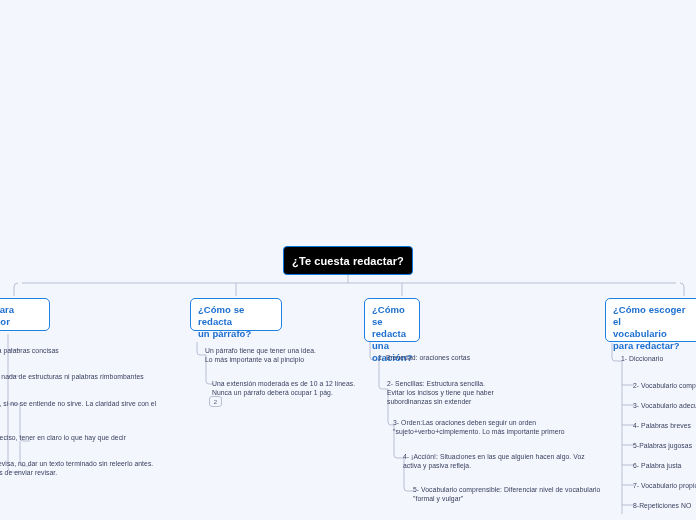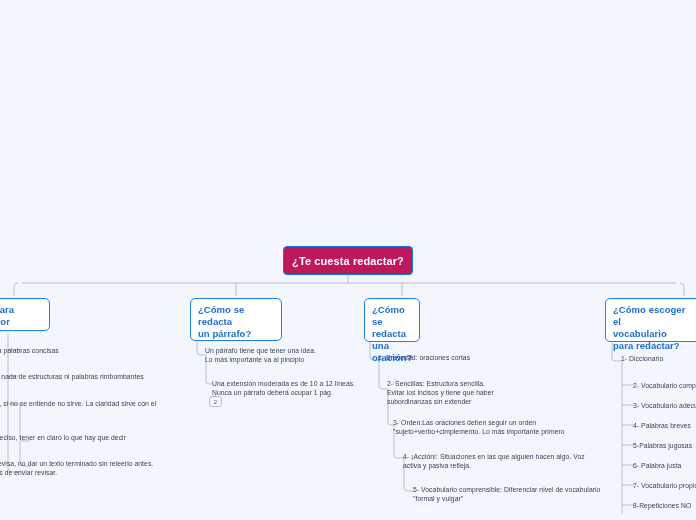--- a/index.html
+++ b/index.html
@@ -23,21 +23,21 @@
     height: 520px;
   }
 
   
   .root-node {
     position: absolute;
     left: 283px;
     top: 246px;
     width: 130px;
     height: 29px;
-    background: #be185d;
+    background: #000000;
     border: 1px solid #0a78dd;
     border-radius: 4px;
     box-sizing: border-box;
     display: flex;
     align-items: center;
     justify-content: center;
     color: #ffffff;
     font-size: 11px;
     font-weight: bold;
     letter-spacing: 0.1px;
@@ -148,21 +148,21 @@
 ar mejor</span>
   </div>
   <div class="sub-item" style="left:-38px; top:346px; width:200px;">breve, busca palabras concisas</div>
   <div class="sub-item" style="left:-36px; top:372px; width:210px;">Sé sencillo, nada de estructuras ni palabras rimbombantes</div>
   <div class="sub-item" style="left:-34px; top:399px; width:205px;">3- Sé claro, si no se entiende no sirve. La claridad sirve con el
 orden</div>
   <div class="sub-item" style="left:-25px; top:433px; width:200px;">4- Sé preciso, tener en claro lo que hay que decir</div>
   <div class="sub-item" style="left:-15px; top:459px; width:200px;">5- Revisa, no dar un texto terminado sin releerlo antes.
 Antes de enviar revisar.</div>
 
-  <div class="branch-node" style="left:190px; top:298px; width:92px; height:43px;">
+  <div class="branch-node" style="left:190px; top:298px; width:92px; height:33px;">
     <span style="white-space:pre-line;">¿Cómo se redacta
 un párrafo?</span>
   </div>
   <div class="sub-item" style="left:205px; top:346px; width:215px;">Un párrafo tiene que tener una idea.
 Lo más importante va al pincipio</div>
   <div class="sub-item" style="left:212px; top:379px; width:215px;">Una extensión moderada es de 10 a 12 líneas.
 Nunca un párrafo deberá ocupar 1 pág.</div>
   <div class="count-badge" style="left:209px; top:396px;">
     <span>2</span>
   </div>

